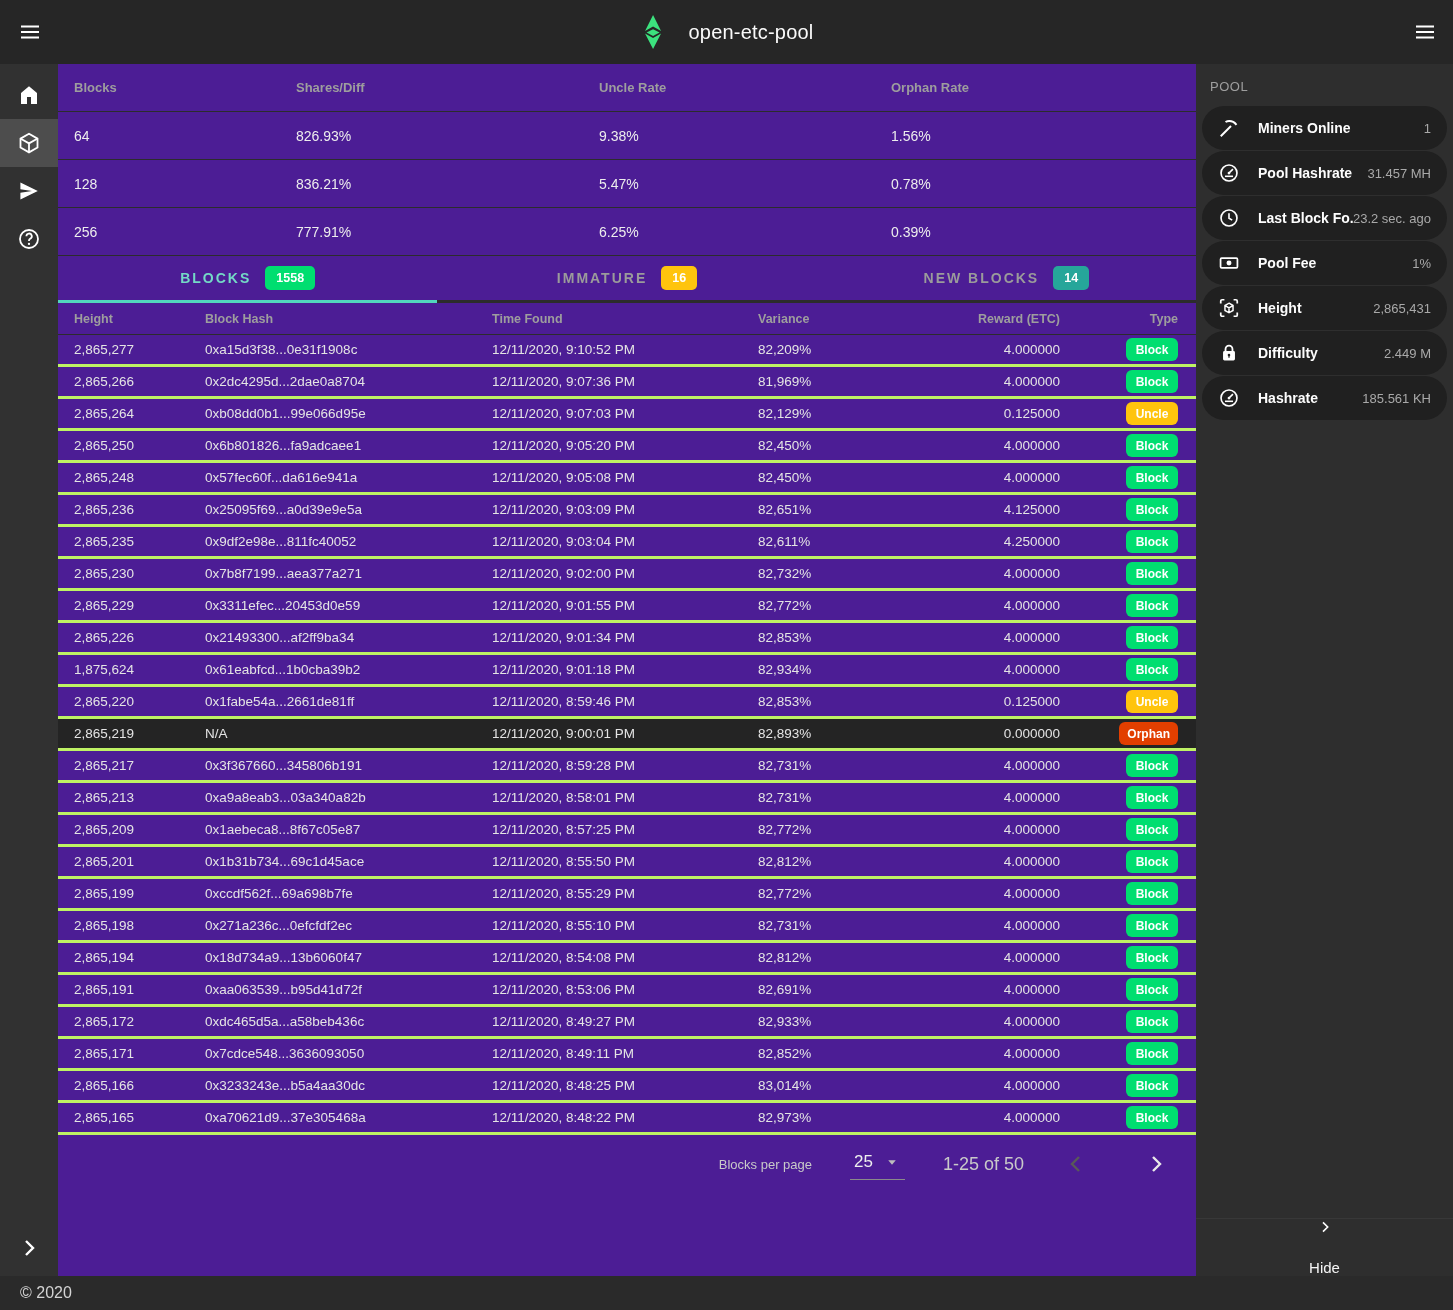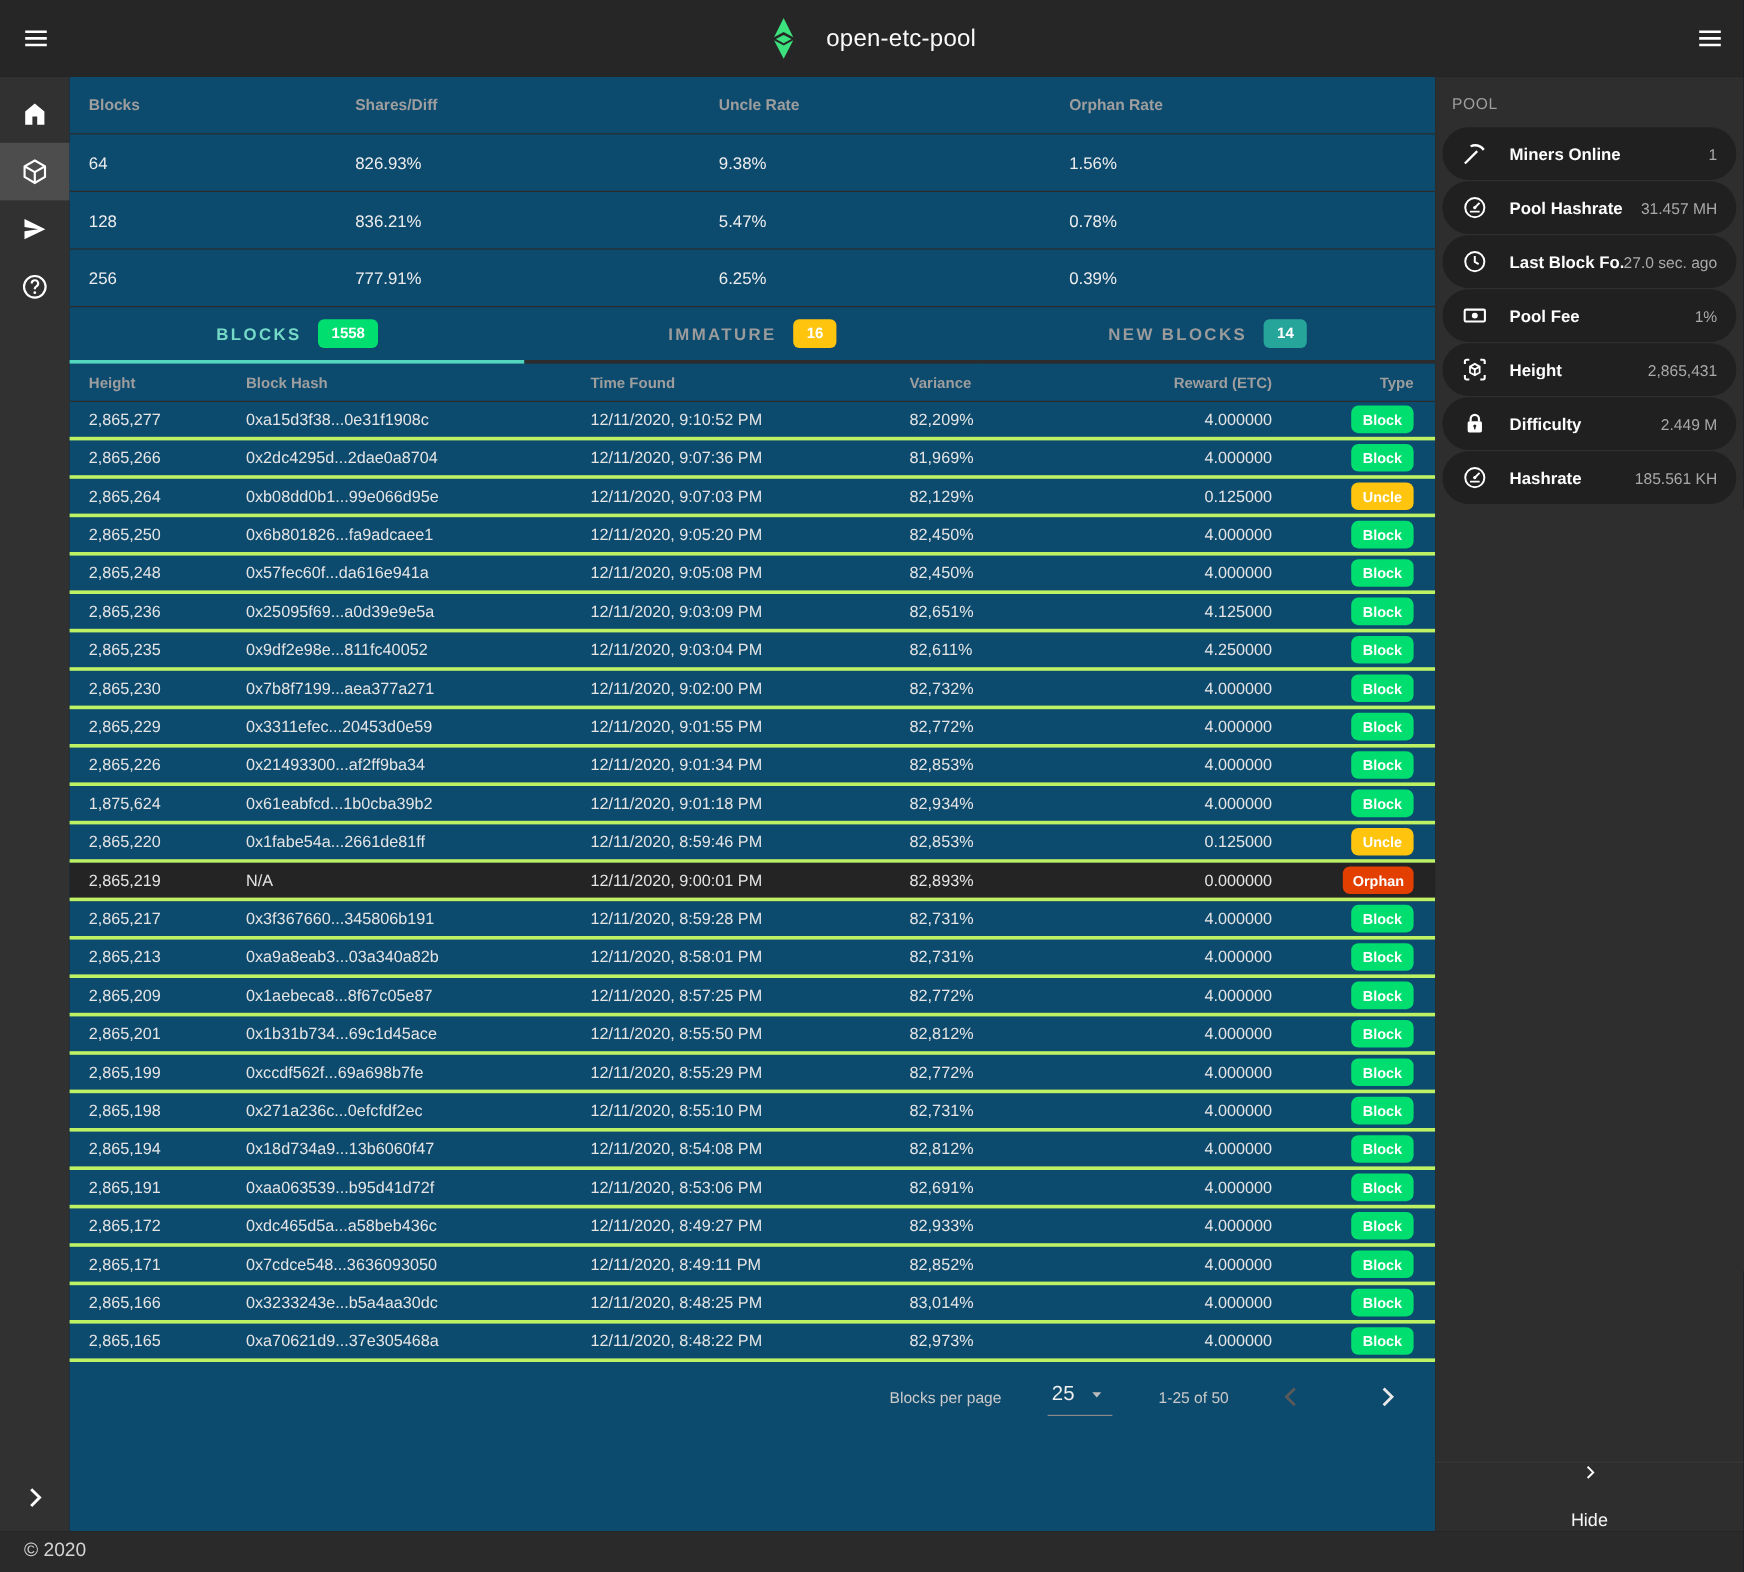--- a/index.html
+++ b/index.html
@@ -24,21 +24,21 @@
   
   .lsidebar { width:58px; background:#313131; display:flex; flex-direction:column; padding-top:7px; }
   .nav-item { width:58px; height:48px; display:flex; align-items:center; justify-content:center;
               color:#fff; cursor:pointer; }
   .nav-item.active { background:#4d4d4d; }
   .lsidebar .spacer { flex:1; }
   .collapse-btn { width:58px; height:56px; display:flex; align-items:center; justify-content:center;
                   color:#fff; cursor:pointer; }
 
   
-  .main { flex:1; background:#0c4a6e; display:flex; flex-direction:column; min-width:0; }
+  .main { flex:1; background:#4c1d95; display:flex; flex-direction:column; min-width:0; }
 
   .stats-grid { display:grid; grid-template-columns:222px 303px 292px 1fr; align-items:center;
                 height:48px; padding:0 16px; border-bottom:1px solid #2c2c2c; }
   .stats-grid.header span { font-size:13px; font-weight:bold; color:#9e9e9e; }
   .stats-grid.row span { font-size:14px; color:#ededed; }
 
   .tabs { display:flex; height:47px; flex:0 0 47px; }
   .tab { flex:1; display:flex; align-items:center; justify-content:center; gap:14px;
          border-bottom:3px solid #2c2c2c; cursor:pointer; }
   .tab-label { font-size:14px; font-weight:bold; letter-spacing:2px; color:#9b9b9b; }
@@ -57,21 +57,21 @@
   .type-badge { display:inline-flex; align-items:center; justify-content:center;
                 min-width:52px; height:23px; border-radius:6px; font-size:12px; font-weight:bold;
                 color:#fff; padding:0 8px; }
 
   .pagination { height:58px; display:flex; align-items:center; justify-content:flex-end;
                 padding-right:26px; gap:38px; }
   .pagination .pp-label { font-size:13px; color:#c9c9c9; }
   .pp-select { display:flex; align-items:center; gap:10px; border-bottom:1px solid #8a8a8a;
                padding:4px 4px 7px 4px; cursor:pointer; }
   .pp-select .pp-value { font-size:17px; color:#eee; }
-  .pp-range { font-size:13px; color:#c9c9c9; }
+  .pp-range { font-size:18px; color:#c9c9c9; }
   .pg-btn { width:28px; height:28px; display:flex; align-items:center; justify-content:center; cursor:pointer; }
   .pg-btn.prev { color:#595959; margin-right:14px; }
   .pg-btn.next { color:#e8e8e8; }
   .main-filler { flex:1; }
 
   
   .rpanel { width:257px; background:#2e2e2e; display:flex; flex-direction:column; }
   .panel-section-title { font-size:13px; color:#9e9e9e; padding:15px 14px 12px 14px; letter-spacing:.5px; }
   .panel-item { height:44px; margin:0 6px 1px 6px; background:#202020; border-radius:22px;
                 display:flex; align-items:center; padding:0 16px; color:#fff; }
@@ -509,21 +509,21 @@
               <use href="#sym-gauge-icon"></use>
             </svg>
     <span class="pi-label">Pool Hashrate</span>
     <span class="pi-value">31.457 MH</span>
   </div>
           <div class="panel-item">
     <svg class="icon22">
               <use href="#sym-clock-icon"></use>
             </svg>
     <span class="pi-label">Last Block Fo...</span>
-    <span class="pi-value">27.0 sec. ago</span>
+    <span class="pi-value">23.2 sec. ago</span>
   </div>
           <div class="panel-item">
     <svg class="icon22">
               <use href="#sym-banknote-icon"></use>
             </svg>
     <span class="pi-label">Pool Fee</span>
     <span class="pi-value">1%</span>
   </div>
         </div>
       <div>

